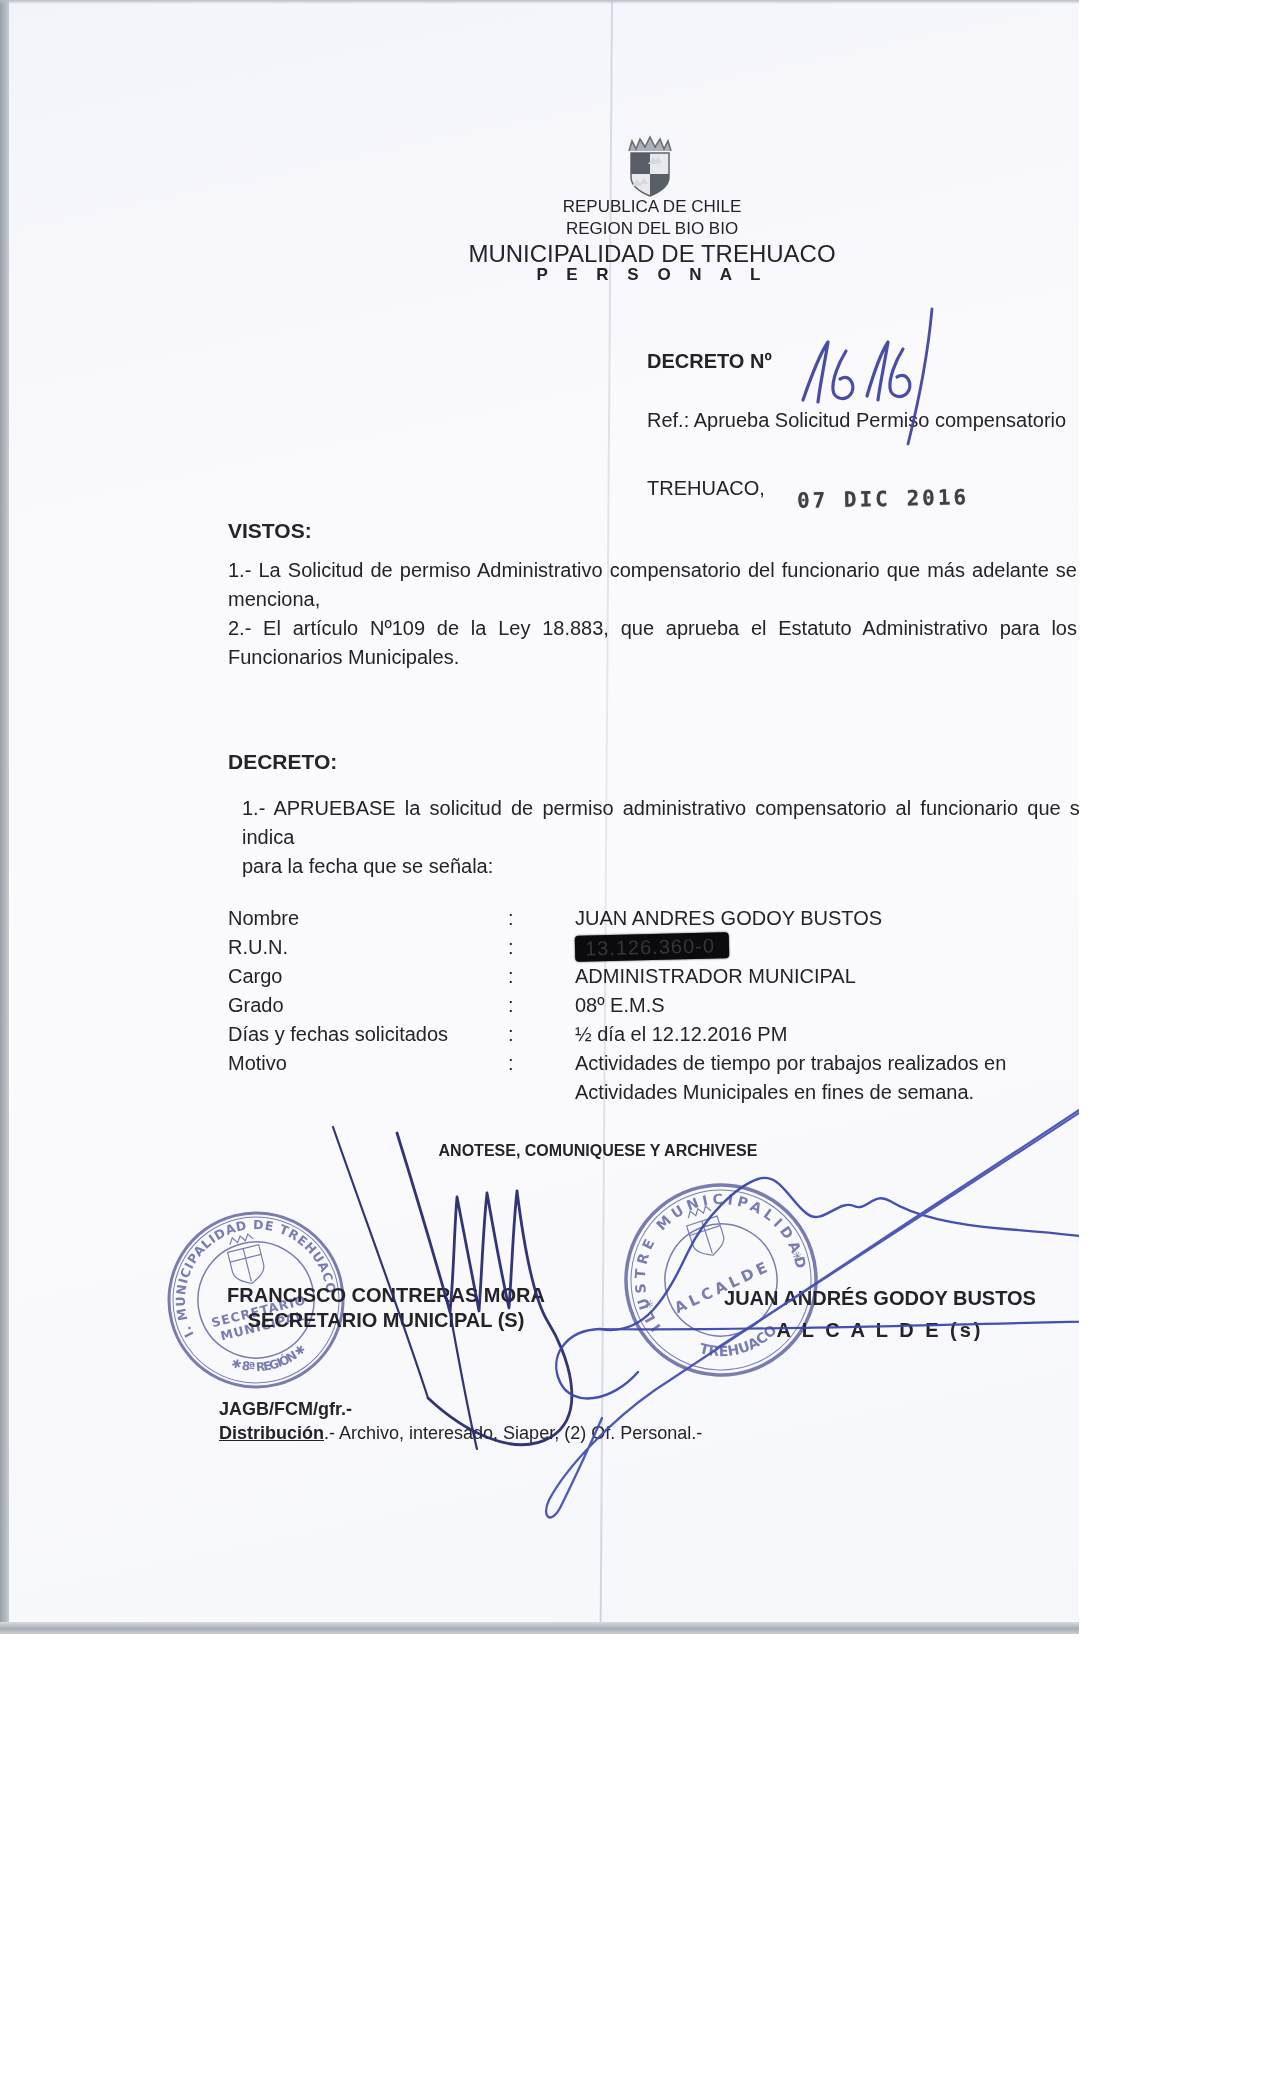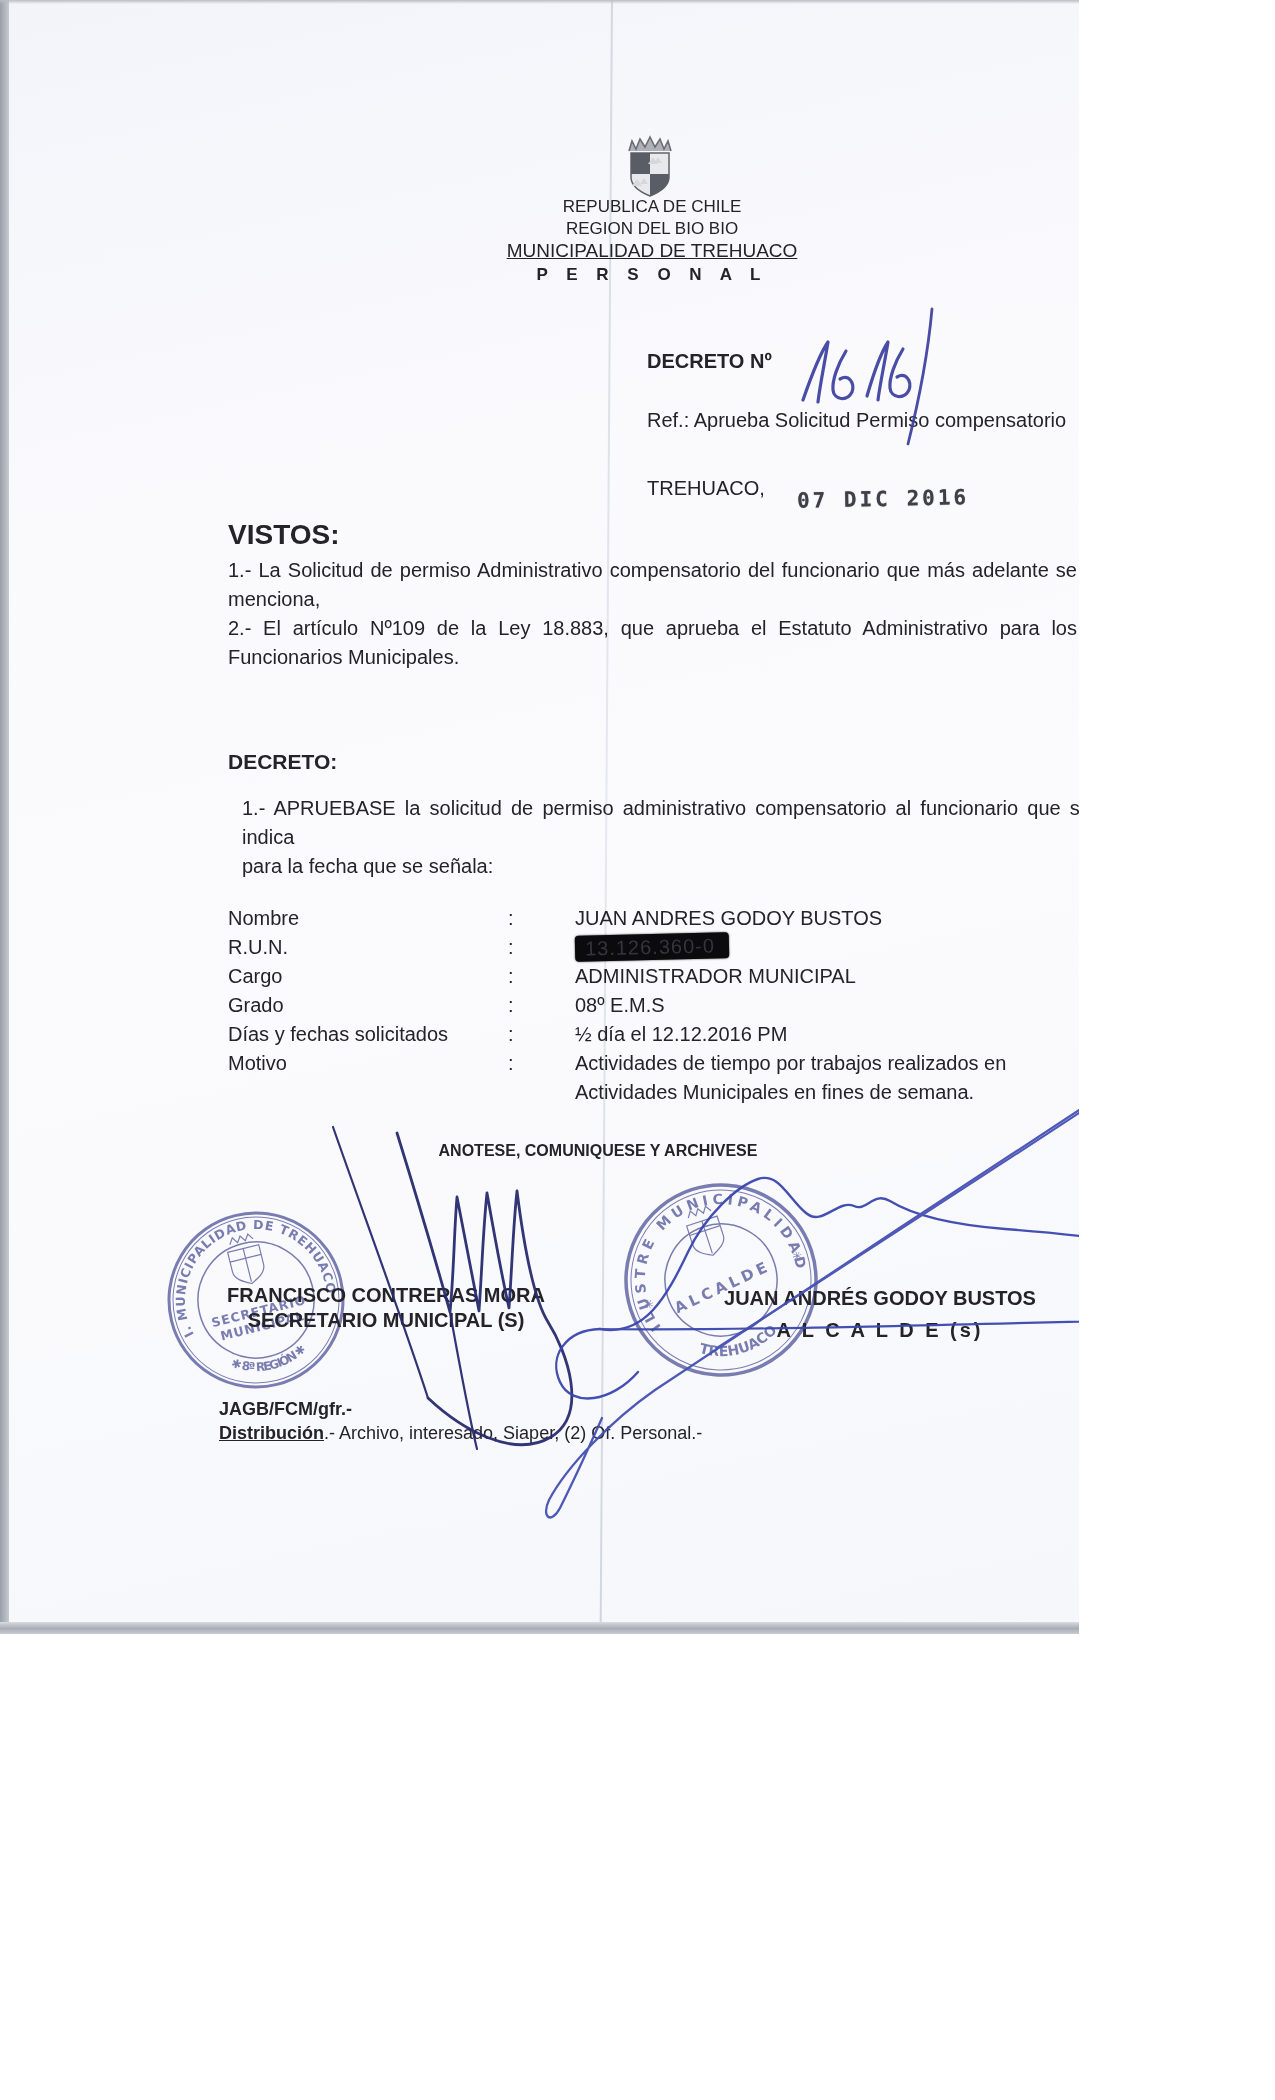--- a/index.html
+++ b/index.html
@@ -16,31 +16,31 @@
                background:linear-gradient(180deg,#d8dbe0,#a7adb4 55%,#c9cdd3);}
   .fold-line{position:absolute;left:611px;top:0;width:2px;height:1622px;
              background:linear-gradient(180deg,rgba(148,156,176,.34),rgba(160,168,188,.22) 50%,rgba(148,156,176,.38));
              transform:rotate(.4deg);transform-origin:top center;}
   .abs{position:absolute;}
   .txt{white-space:nowrap;}
   
   .lh-line{position:absolute;left:440px;width:424px;text-align:center;white-space:nowrap;}
   .lh1{top:197px;font-size:17px;}
   .lh2{top:219px;font-size:17px;}
-  .lh3{top:240px;font-size:19px;text-decoration:underline;}
+  .lh3{top:240px;font-size:24px;}
   .lh4{top:265px;font-size:17px;font-weight:bold;letter-spacing:7px;}
   
   .decreto-label{left:647px;top:350px;font-size:20px;font-weight:bold;}
   .ref-line{left:647px;top:409px;font-size:20px;}
   .place-line{left:647px;top:477px;font-size:20px;}
   .date-stamp{left:797px;top:487px;font-family:"DejaVu Sans Mono",monospace;
               font-size:21px;font-weight:bold;letter-spacing:3px;color:#3e4048;
               transform:rotate(-1.2deg);text-shadow:0 0 1px rgba(62,64,72,.55);}
   
-  .vistos-heading{left:228px;top:519px;font-size:28px;font-weight:bold;}
+  .vistos-heading{left:228px;top:519px;font-size:21px;font-weight:bold;}
   .paras{left:228px;top:556px;width:849px;font-size:20px;line-height:29px;}
   .jline{text-align:justify;text-align-last:justify;}
   .pline{text-align:left;}
   .decreto-heading{left:228px;top:750px;font-size:21px;font-weight:bold;}
   .apruebase{left:242px;top:794px;width:849px;font-size:20px;line-height:29px;}
   
   .fields{left:228px;top:904px;width:849px;font-size:20px;line-height:29px;}
   .field-row{display:grid;grid-template-columns:280px 67px 1fr;}
   .f-label,.f-colon{white-space:nowrap;}
   .f-value{white-space:nowrap;position:relative;}

